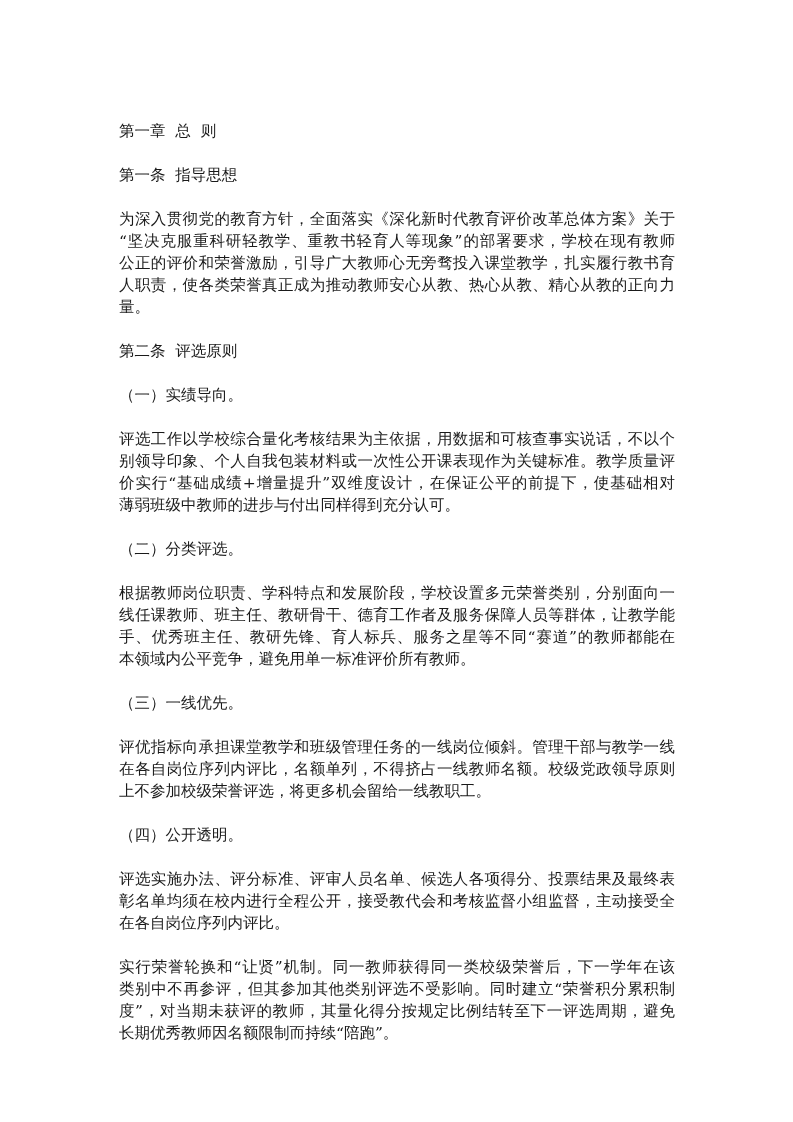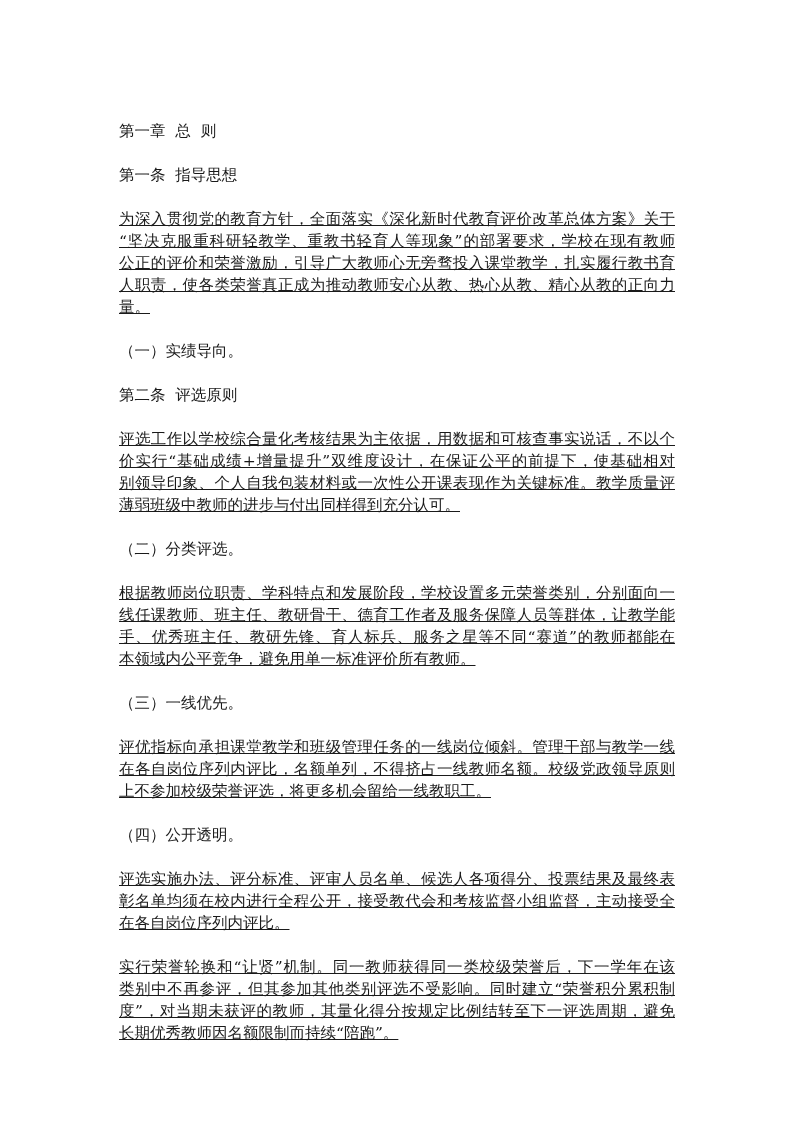--- a/index.html
+++ b/index.html
@@ -22,21 +22,20 @@
       font-size: 15.5px;
       line-height: 22px;
       color: #1a1a1a;
     }
     .line {
       display: block;
       white-space: nowrap;
       height: 22px;
       text-align: justify;
       text-align-last: justify;
-      text-decoration: underline;
     }
     .line.last {
       text-align-last: left;
     }
     .heading {
       display: block;
       height: 22px;
       white-space: pre;
     }
     .block { margin-bottom: 22px; }
@@ -51,27 +50,27 @@
   <div class="heading block">第一条  指导思想</div>
 
   <div class="block">
     <span class="line">为深入贯彻党的教育方针，全面落实《深化新时代教育评价改革总体方案》关于</span>
     <span class="line">“坚决克服重科研轻教学、重教书轻育人等现象”的部署要求，学校在现有教师</span>
     <span class="line">公正的评价和荣誉激励，引导广大教师心无旁骛投入课堂教学，扎实履行教书育</span>
     <span class="line">人职责，使各类荣誉真正成为推动教师安心从教、热心从教、精心从教的正向力</span>
     <span class="line last">量。</span>
   </div>
 
+  <div class="heading block">第二条  评选原则</div>
+
   <div class="heading block">（一）实绩导向。</div>
-
-  <div class="heading block">第二条  评选原则</div>
   <div class="block">
     <span class="line">评选工作以学校综合量化考核结果为主依据，用数据和可核查事实说话，不以个</span>
+    <span class="line">别领导印象、个人自我包装材料或一次性公开课表现作为关键标准。教学质量评</span>
     <span class="line">价实行“基础成绩+增量提升”双维度设计，在保证公平的前提下，使基础相对</span>
-    <span class="line">别领导印象、个人自我包装材料或一次性公开课表现作为关键标准。教学质量评</span>
     <span class="line last">薄弱班级中教师的进步与付出同样得到充分认可。</span>
   </div>
 
   <div class="heading block">（二）分类评选。</div>
   <div class="block">
     <span class="line">根据教师岗位职责、学科特点和发展阶段，学校设置多元荣誉类别，分别面向一</span>
     <span class="line">线任课教师、班主任、教研骨干、德育工作者及服务保障人员等群体，让教学能</span>
     <span class="line">手、优秀班主任、教研先锋、育人标兵、服务之星等不同“赛道”的教师都能在</span>
     <span class="line last">本领域内公平竞争，避免用单一标准评价所有教师。</span>
   </div>

